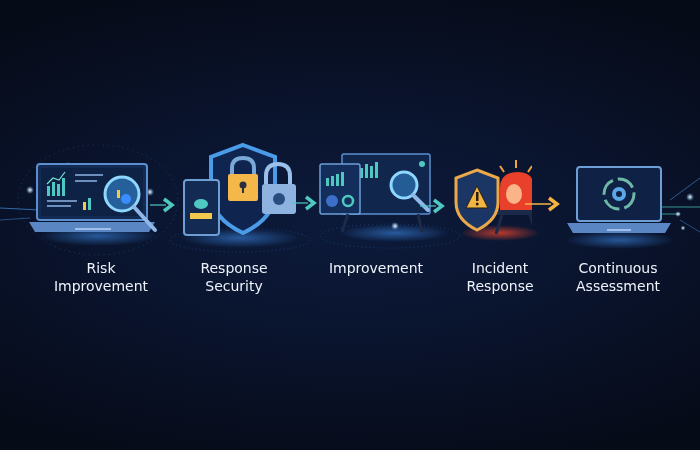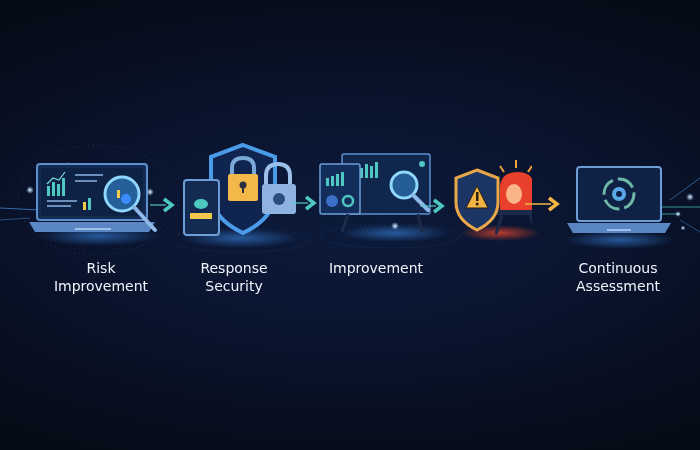--- a/index.html
+++ b/index.html
@@ -171,17 +171,21 @@
     <span>Risk</span>
     <span>Improvement</span>
   </div>
   <div class="label" style="left:234px;top:259px">
     <span>Response</span>
     <span>Security</span>
   </div>
   <div class="label" style="left:376px;top:259px">
     <span>Improvement</span>
   </div>
+  <div class="label" style="left:500px;top:259px">
+    <span>Incident</span>
+    <span>Response</span>
+  </div>
   <div class="label" style="left:618px;top:259px">
     <span>Continuous</span>
     <span>Assessment</span>
   </div>
 </div>
 
 </body></html>

